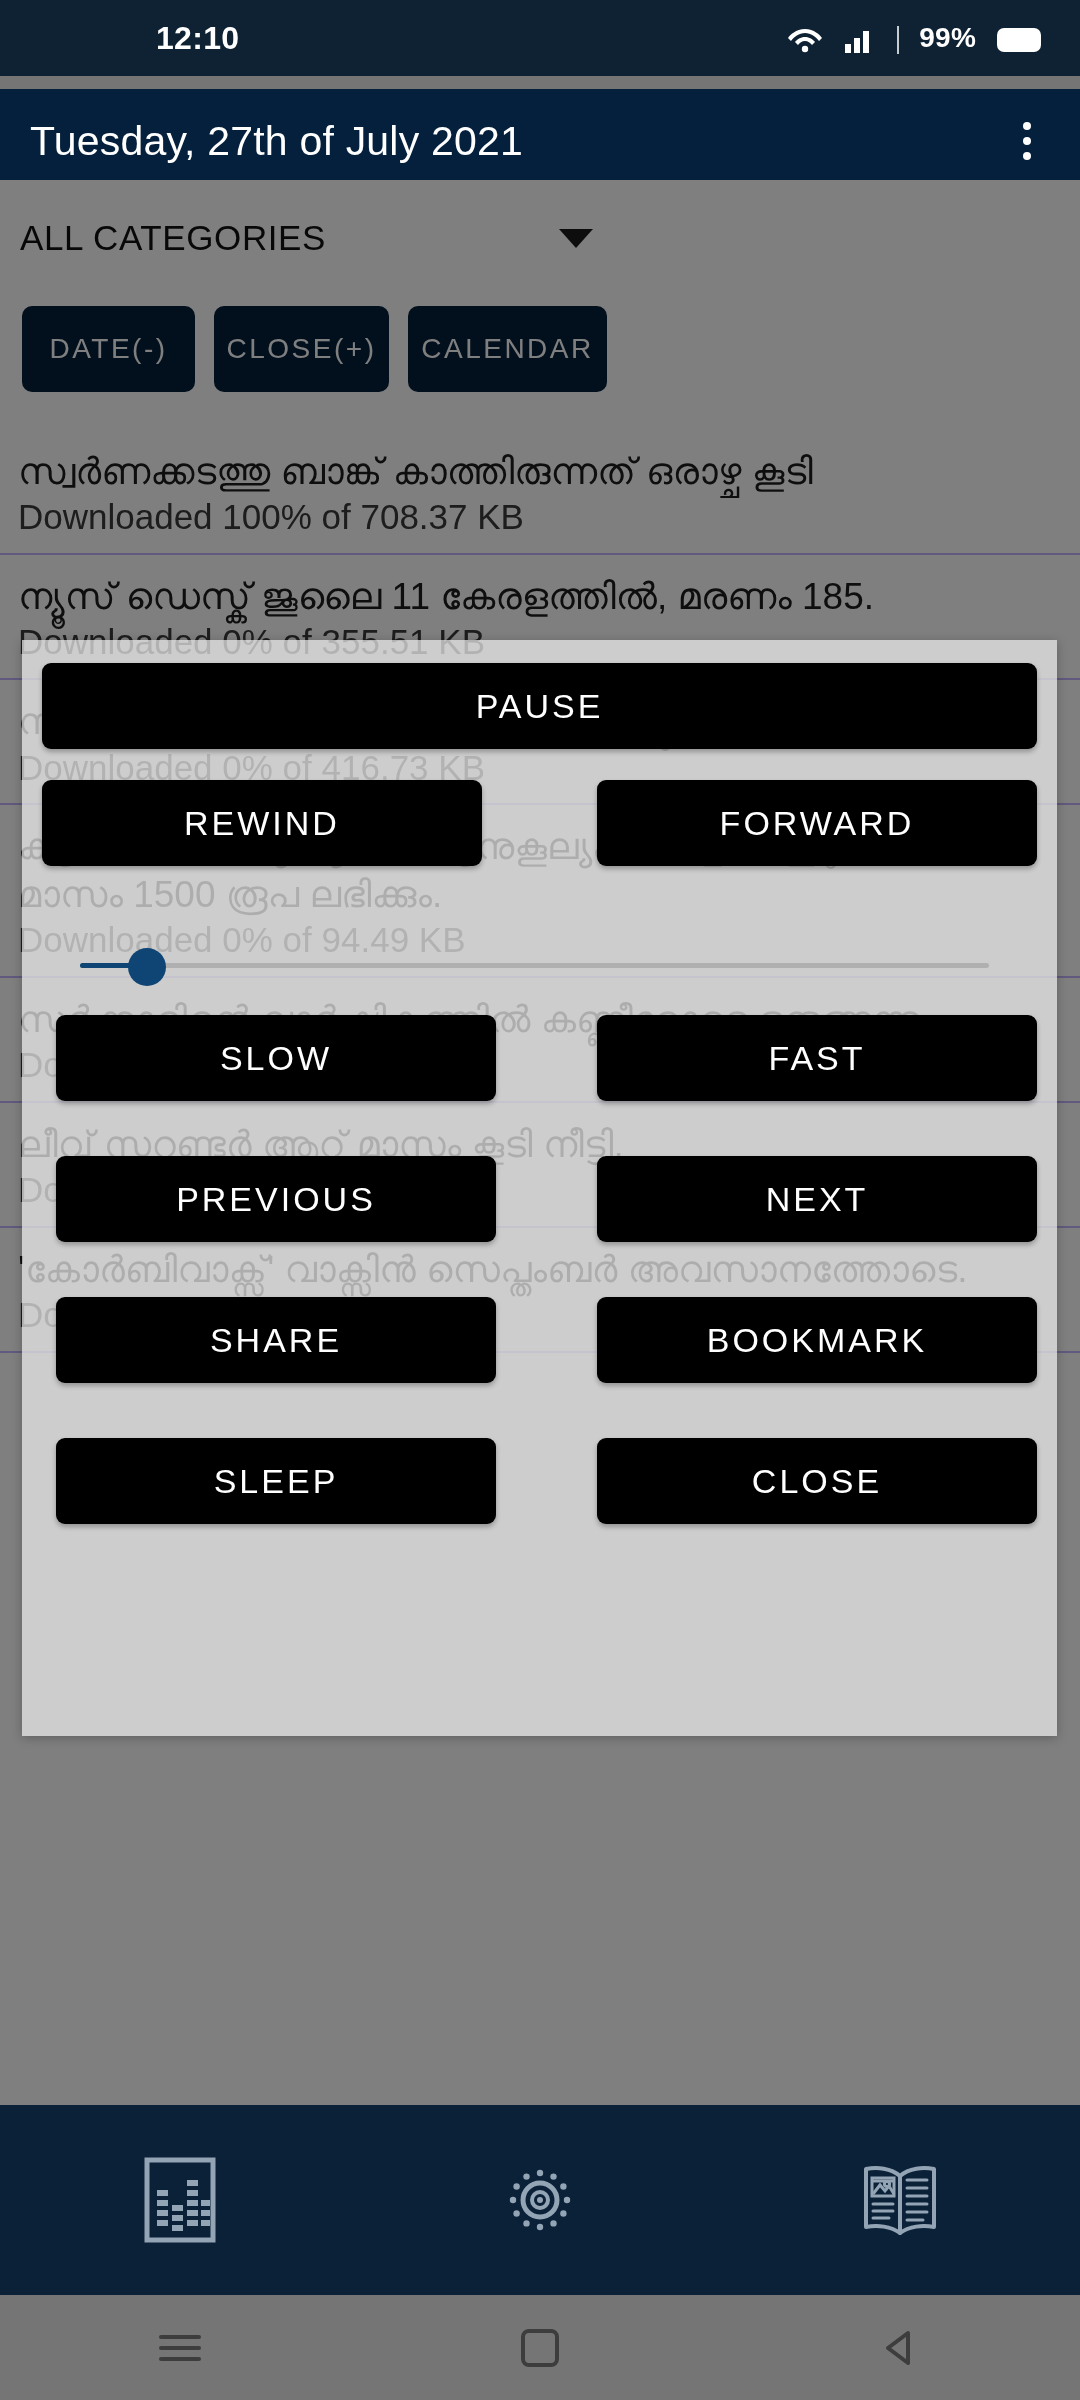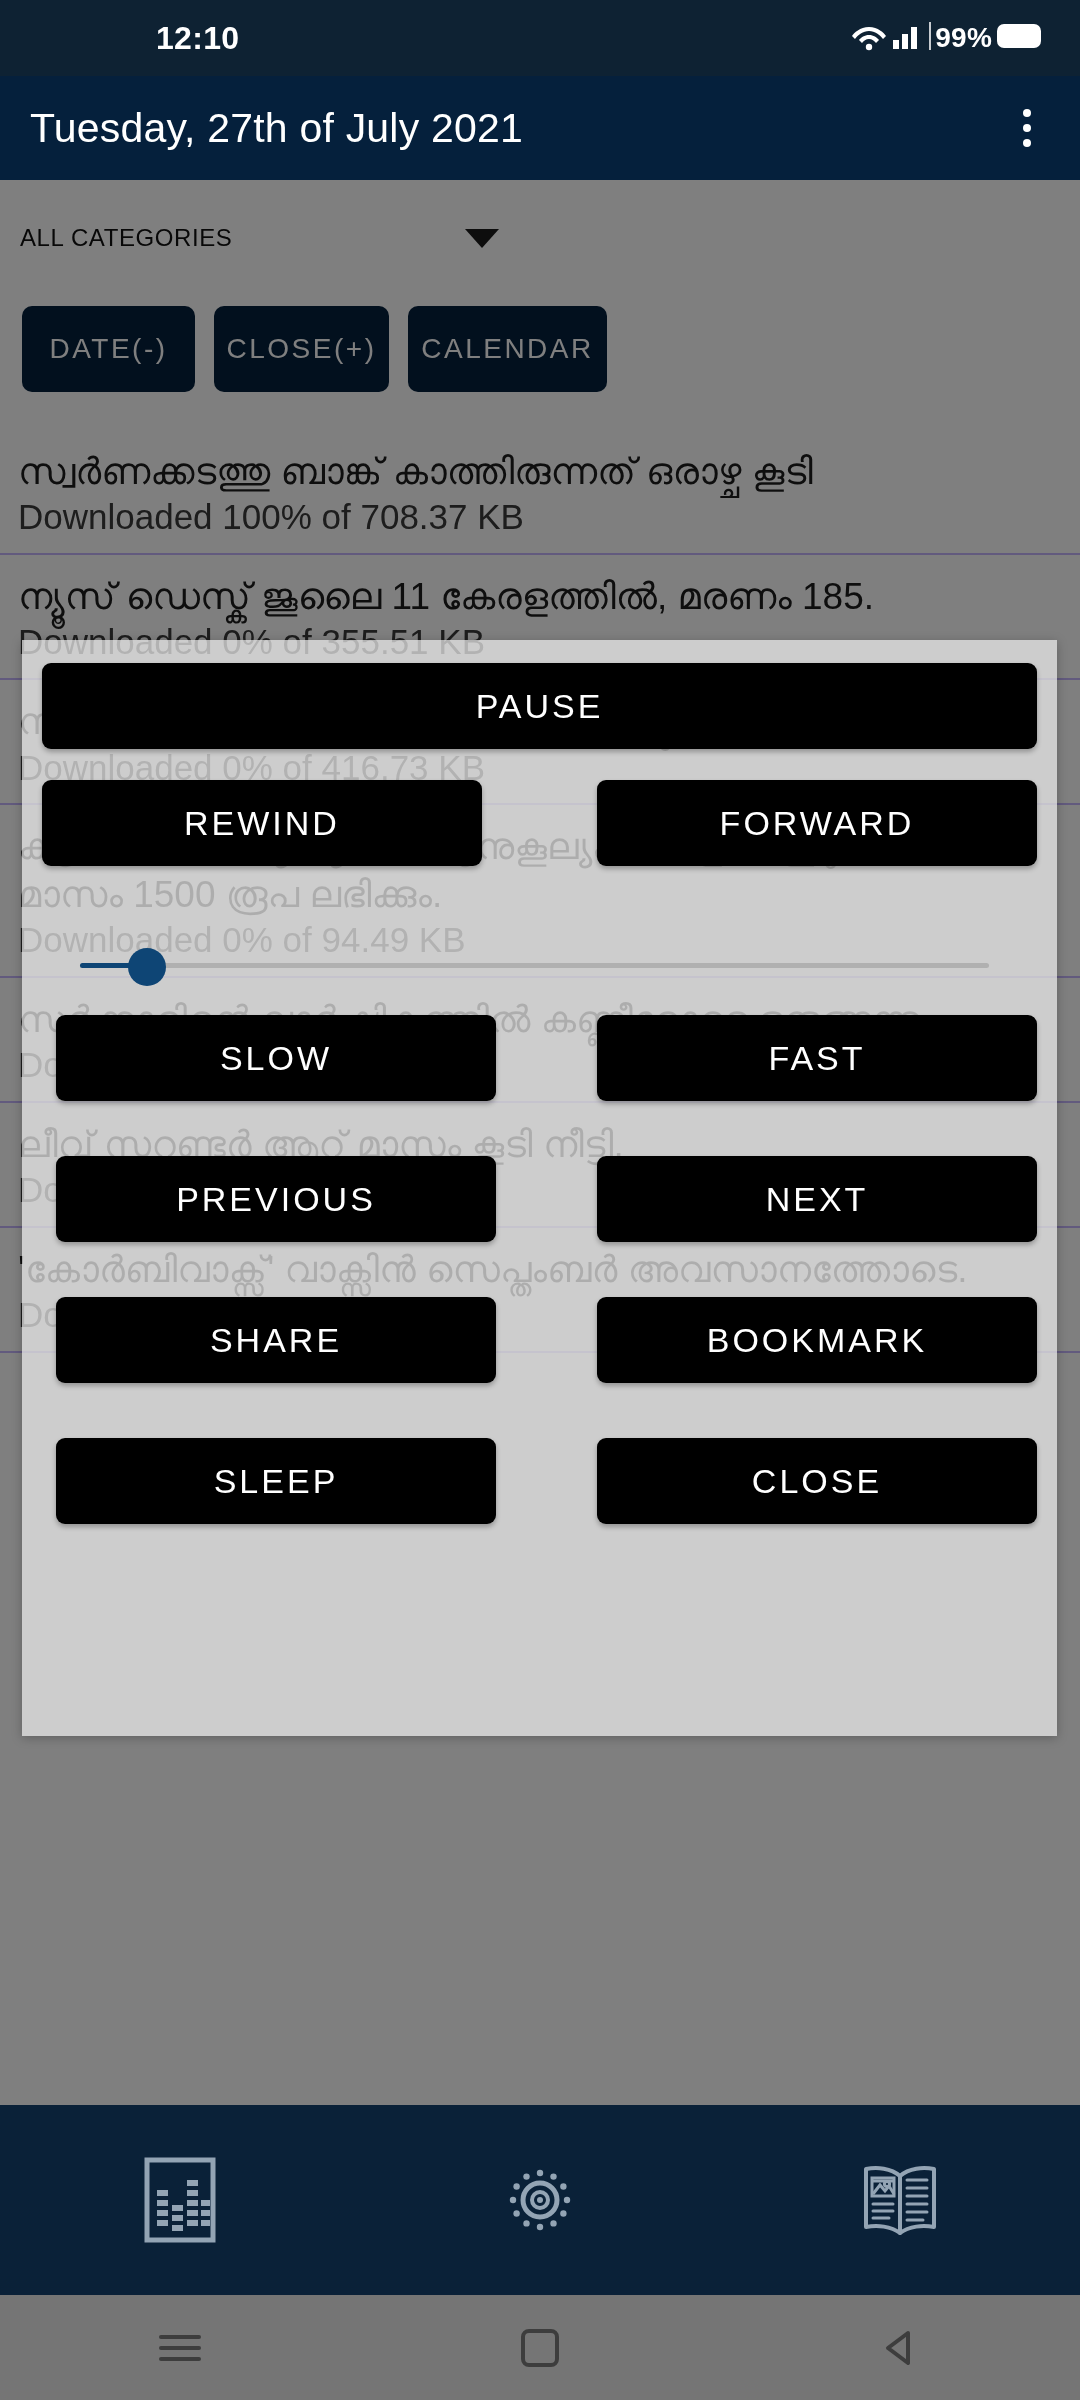--- a/index.html
+++ b/index.html
@@ -11,49 +11,49 @@
   }
   #screen { position:relative; width:1080px; height:2400px; overflow:hidden; background:#757575; }
 
   
   .statusbar {
     position:absolute; top:0; left:0; width:1080px; height:76px;
     background:#0e2233; display:flex; align-items:center;
     padding:12px 36px; color:#ffffff;font-weight:bold;
   }
   .sb-clock { font-size:32px; letter-spacing:.3px; margin-left:120px; }
-  .sb-right { margin-left:auto; display:flex; align-items:flex-start; gap:4px; }
+  .sb-right { margin-left:auto; display:flex; align-items:flex-end; gap:20px; }
   .sb-batt-pct { font-size:28px; letter-spacing:.2px; }
   .sb-icon { display:block; }
   .sb-sep { width:2px; height:28px; background:#e8eaed; opacity:.85; }
 
   
   .appbar {
-    position:absolute; top:76px; left:0; width:1080px; height:104px;
+    position:absolute; top:89px; left:0; width:1080px; height:104px;
     background:#05203c; display:flex; align-items:center; padding:0 30px;
   }
   .appbar-title {
     font-size:41px; color:#ffffff; font-weight:400; letter-spacing:.2px;
     white-space:nowrap;
   }
   .overflow-dots {
     margin-left:auto; width:46px; height:60px;
     display:flex; flex-direction:column; align-items:center; justify-content:center; gap:7px;
   }
   .overflow-dots i { display:block; width:8px; height:8px; border-radius:50%; background:#ffffff; }
 
   
   .body {
     position:absolute; top:180px; left:0; width:1080px; height:2025px;
     background:#ffffff; overflow:hidden;
   }
   .cat-row {
     height:116px; display:flex; align-items:center; padding:0 20px;
   }
-  .cat-label { font-size:24px; color:#111111; letter-spacing:.6px; }
+  .cat-label { font-size:35px; color:#111111; letter-spacing:.6px; }
   .cat-caret {
     margin-left:233px; width:0; height:0;
     border-left:17px solid transparent; border-right:17px solid transparent;
     border-top:19px solid #1b1b1b;
   }
   .date-row { display:flex; gap:19px; padding:10px 22px 0 22px; }
   .date-btn {
     background:#05203c; border-radius:10px; height:86px;
     display:flex; align-items:center; justify-content:center;
     color:#ffffff; font-size:28px; letter-spacing:2.5px;

